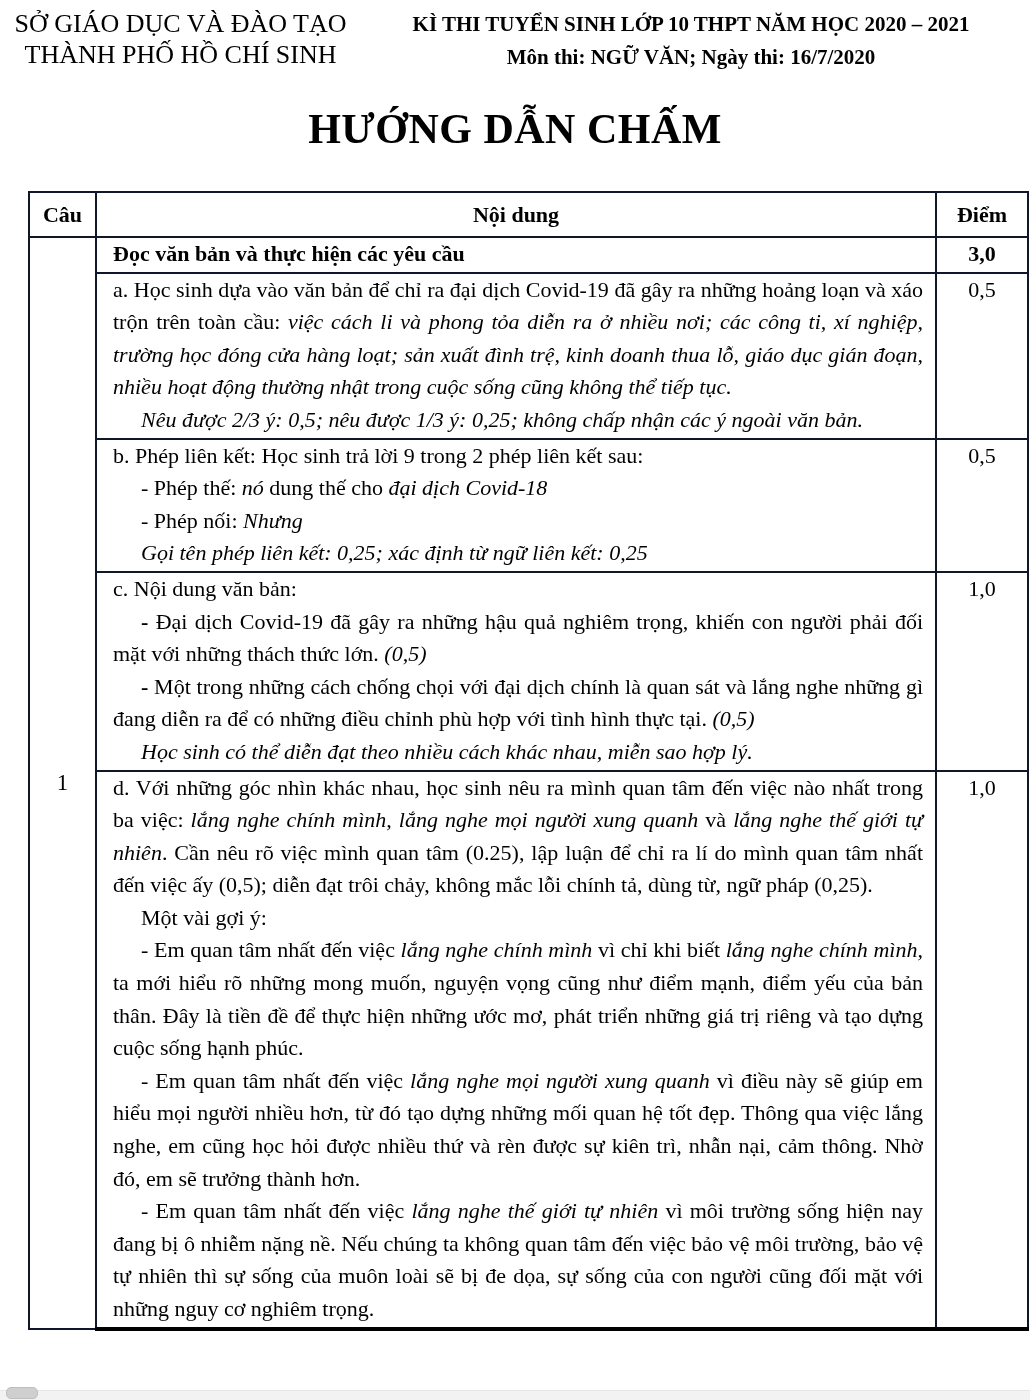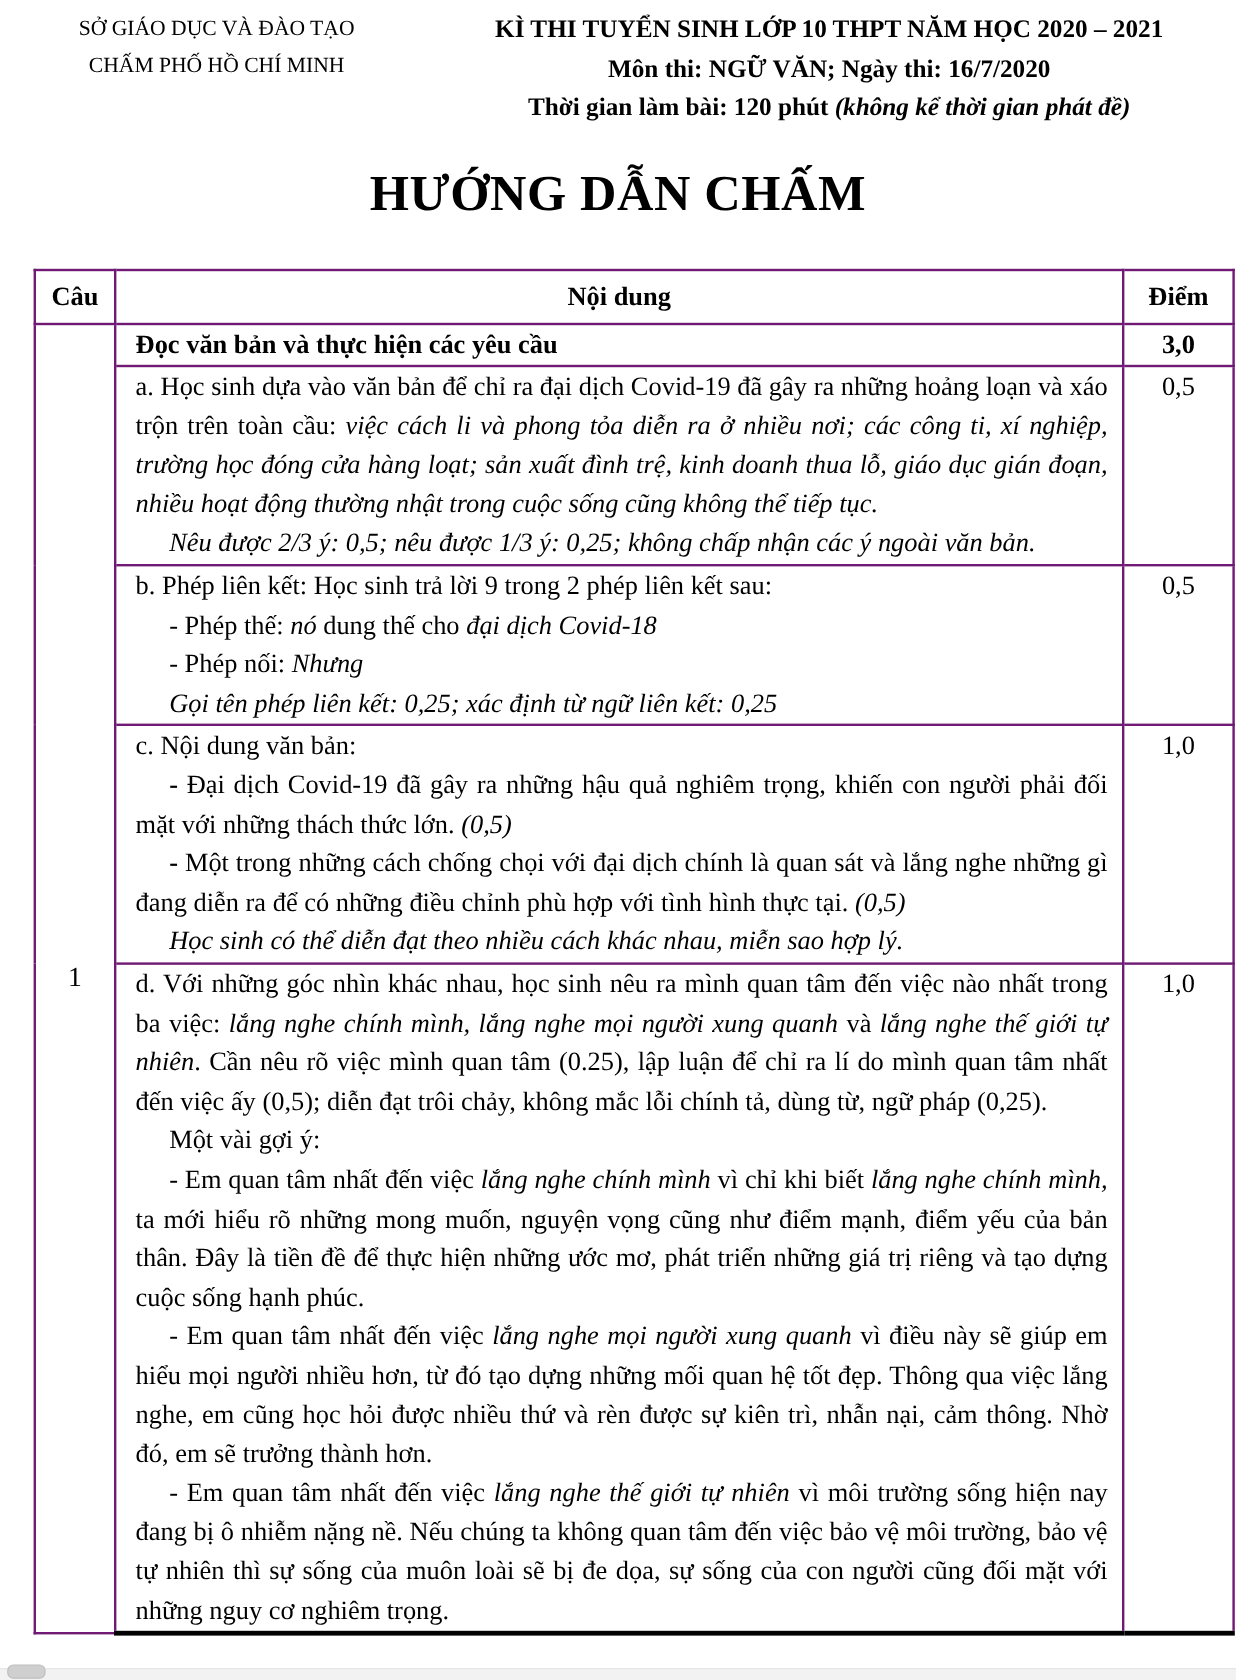--- a/index.html
+++ b/index.html
@@ -4,32 +4,32 @@
 <style>
   html,body{margin:0;padding:0;}
   body{
     width:1030px;height:1400px;position:relative;overflow:hidden;
     background:#ffffff;color:#000000;
     font-family:"Liberation Serif","DejaVu Serif",serif;
   }
   
   .doc-header{display:flex;padding-top:8px;}
   .header-left{width:345px;margin-left:8px;text-align:center;
-    font-size:18px;line-height:31px;}
+    font-size:26px;line-height:31px;}
   .header-right{width:640px;margin-left:18px;text-align:center;
     font-size:21px;line-height:32.5px;font-weight:bold;}
   .header-right .line{white-space:nowrap;}
   
   .doc-title{text-align:center;font-size:42px;margin-top:32px;letter-spacing:.5px;}
   
   table.rubric{
     border-collapse:collapse;table-layout:fixed;
     width:999px;margin-left:28px;margin-top:38px;
   }
-  table.rubric th,table.rubric td{border:2px solid #701a75;}
+  table.rubric th,table.rubric td{border:2px solid #0f172a;}
   table.rubric th{
     font-size:22px;font-weight:bold;height:43px;text-align:center;
     vertical-align:middle;padding:0;
   }
   tr.last-row td{border-bottom:4px solid #000;}
   .cell-question{
     vertical-align:middle;text-align:center;font-size:23px;padding:0;
   }
   .cell-content{vertical-align:top;padding:0px 12px 1px 16px;}
   .cell-score{
@@ -51,26 +51,25 @@
     position:absolute;left:6px;bottom:1px;width:30px;height:10px;
     background:#cfcfcf;border:1px solid #bfbfbf;border-radius:5px;
   }
 </style>
 </head>
 <body>
 
 <header class="doc-header">
   <div class="header-left">
     <div>SỞ GIÁO DỤC VÀ ĐÀO TẠO</div>
-    <div>CHẤM PHỐ HỒ CHÍ MINH</div>
+    <div>THÀNH PHỐ HỒ CHÍ SINH</div>
   </div>
   <div class="header-right" id="header-right">
       <div class="line"><span class="seg bold">KÌ THI TUYỂN SINH LỚP 10 THPT NĂM HỌC 2020 – 2021</span></div>
       <div class="line"><span class="seg bold">Môn thi: NGỮ VĂN; Ngày thi: 16/7/2020</span></div>
-      <div class="line"><span class="seg bold">Thời gian làm bài: 120 phút </span><span class="seg italic">(không kể thời gian phát đề)</span></div>
     </div>
 </header>
 
 <h1 class="doc-title">HƯỚNG DẪN CHẤM</h1>
 
 <table class="rubric">
   <colgroup>
     <col style="width:67px">
       <col style="width:840px">
       <col style="width:92px">

